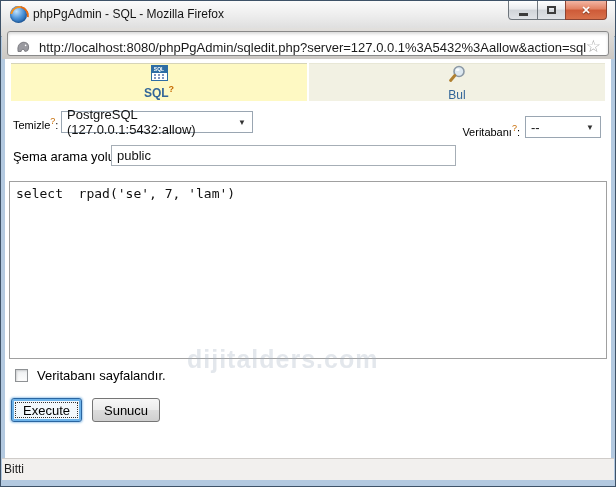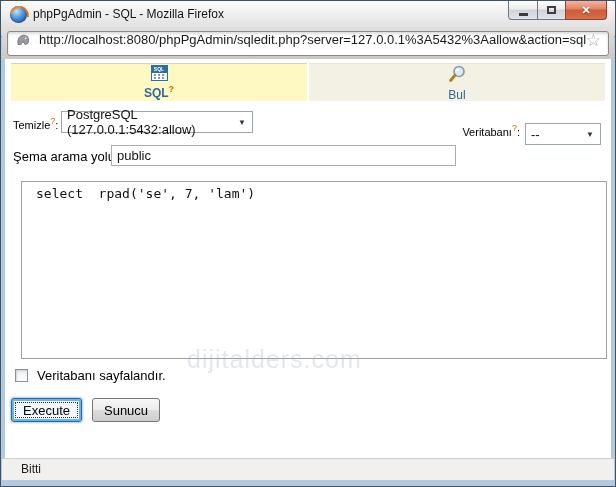--- a/index.html
+++ b/index.html
@@ -49,21 +49,21 @@
     text-shadow:0 1px 1px rgba(0,0,0,.45);}
   
   .urlrow{
     position:absolute;top:27px;left:1px;right:1px;height:31px;
     background:linear-gradient(#e2e0dd,#cbc8c4);
   }
   .urlbar{
     position:absolute;left:5px;right:5px;top:3px;height:25px;
     background:#fff;border:1px solid #898989;border-radius:3px;
     box-shadow:inset 0 2px 3px rgba(0,0,0,.14);
-    display:flex;align-items:flex-start;cursor:text;
+    display:flex;align-items:flex-end;cursor:text;
   }
   .favicon{margin-left:7px;flex:0 0 auto;display:flex;}
   .url-text{margin-left:8px;font-size:13px;color:#1a1a1a;white-space:nowrap;overflow:hidden;}
   .star{margin-left:auto;margin-right:7px;color:#a9a9a9;font-size:17px;line-height:1;cursor:pointer;}
   
   .page{position:absolute;left:4px;right:4px;top:58px;bottom:28px;background:#fff;}
   
   .tabbar{position:absolute;left:6px;right:6px;top:4px;height:38px;display:flex;gap:2px;}
   .tab{flex:1;display:flex;flex-direction:column;align-items:center;justify-content:center;cursor:pointer;}
   .tab-active{background:#fef9c3;border-top:1px solid #d6d4b8;}
@@ -81,37 +81,37 @@
   .small-label{font-size:11px;color:#000;}
   .mid-label{font-size:13px;color:#000;}
   .select{
     background:#fff;border:1px solid #9aa6b2;height:22px;
     display:flex;align-items:center;font-size:13px;color:#111;
     padding-left:5px;cursor:default;
   }
   .select .arrow{margin-left:auto;padding:0 6px;font-size:8px;color:#333;}
   .server-label{position:absolute;left:4px;top:5px;}
   .server-select{position:absolute;left:52px;top:0;width:192px;}
-  .db-group{position:absolute;right:6px;top:12px;display:flex;align-items:flex-start;gap:5px;height:22px;}
+  .db-group{position:absolute;right:6px;top:5px;display:flex;align-items:flex-end;gap:5px;height:22px;}
   .db-select{width:76px;}
   .row-schema{position:absolute;left:4px;right:4px;top:86px;height:24px;}
   .schema-label{position:absolute;left:4px;top:3px;}
   .schema-input{
     position:absolute;left:102px;top:0;width:345px;height:21px;
     border:1px solid #a6aeb6;font-size:13px;padding:1px 5px;
     font-family:"Liberation Sans",sans-serif;color:#111;
   }
   .sql-textarea{
-    position:absolute;left:16px;right:4px;top:122px;height:178px;
+    position:absolute;left:4px;right:4px;top:122px;height:178px;
     border:1px solid #a0a0a0;font:13px "DejaVu Sans Mono",monospace;
-    padding:4px 14px;resize:none;color:#101010;background:#fff;
+    padding:4px 6px;resize:none;color:#101010;background:#fff;
   }
   .watermark{
     position:absolute;left:182px;top:286px;z-index:5;pointer-events:none;
-    font-size:25px;font-weight:normal;letter-spacing:1px;
+    font-size:25px;font-weight:bold;letter-spacing:1px;
     color:rgba(163,175,192,.30);
   }
   .row-paginate{position:absolute;left:10px;top:309px;display:flex;align-items:center;gap:9px;}
   .checkbox{
     width:13px;height:13px;border:1px solid #8e9194;background:linear-gradient(#eef0f2,#fdfdfd);
     box-shadow:inset 1px 1px 2px rgba(0,0,0,.15);cursor:pointer;flex:0 0 auto;
   }
   .paginate-label{font-size:13px;color:#000;}
   .row-buttons{position:absolute;left:6px;top:339px;display:flex;gap:10px;align-items:flex-start;}
   .btn{
@@ -124,21 +124,21 @@
     outline:1px dotted #333;outline-offset:-5px;
   }
   .btn-clear{
     border:1px solid #757575;
     background:linear-gradient(#f7f7f7,#ececec 48%,#dcdcdc 52%,#cfcfcf);
   }
   
   .statusbar{
     position:absolute;left:1px;right:1px;bottom:6px;height:22px;
     background:#f2f0ee;border-top:1px solid #cfccc9;
-    font-size:12px;line-height:21px;padding-left:19px;color:#1d1d1d;
+    font-size:12px;line-height:21px;padding-left:2px;color:#1d1d1d;
   }
 </style>
 </head>
 <body>
 
 <div class="window">
 
   <div class="titlebar">
     <span class="firefox-icon"></span>
     <span class="window-title">phpPgAdmin - SQL - Mozilla Firefox</span>

